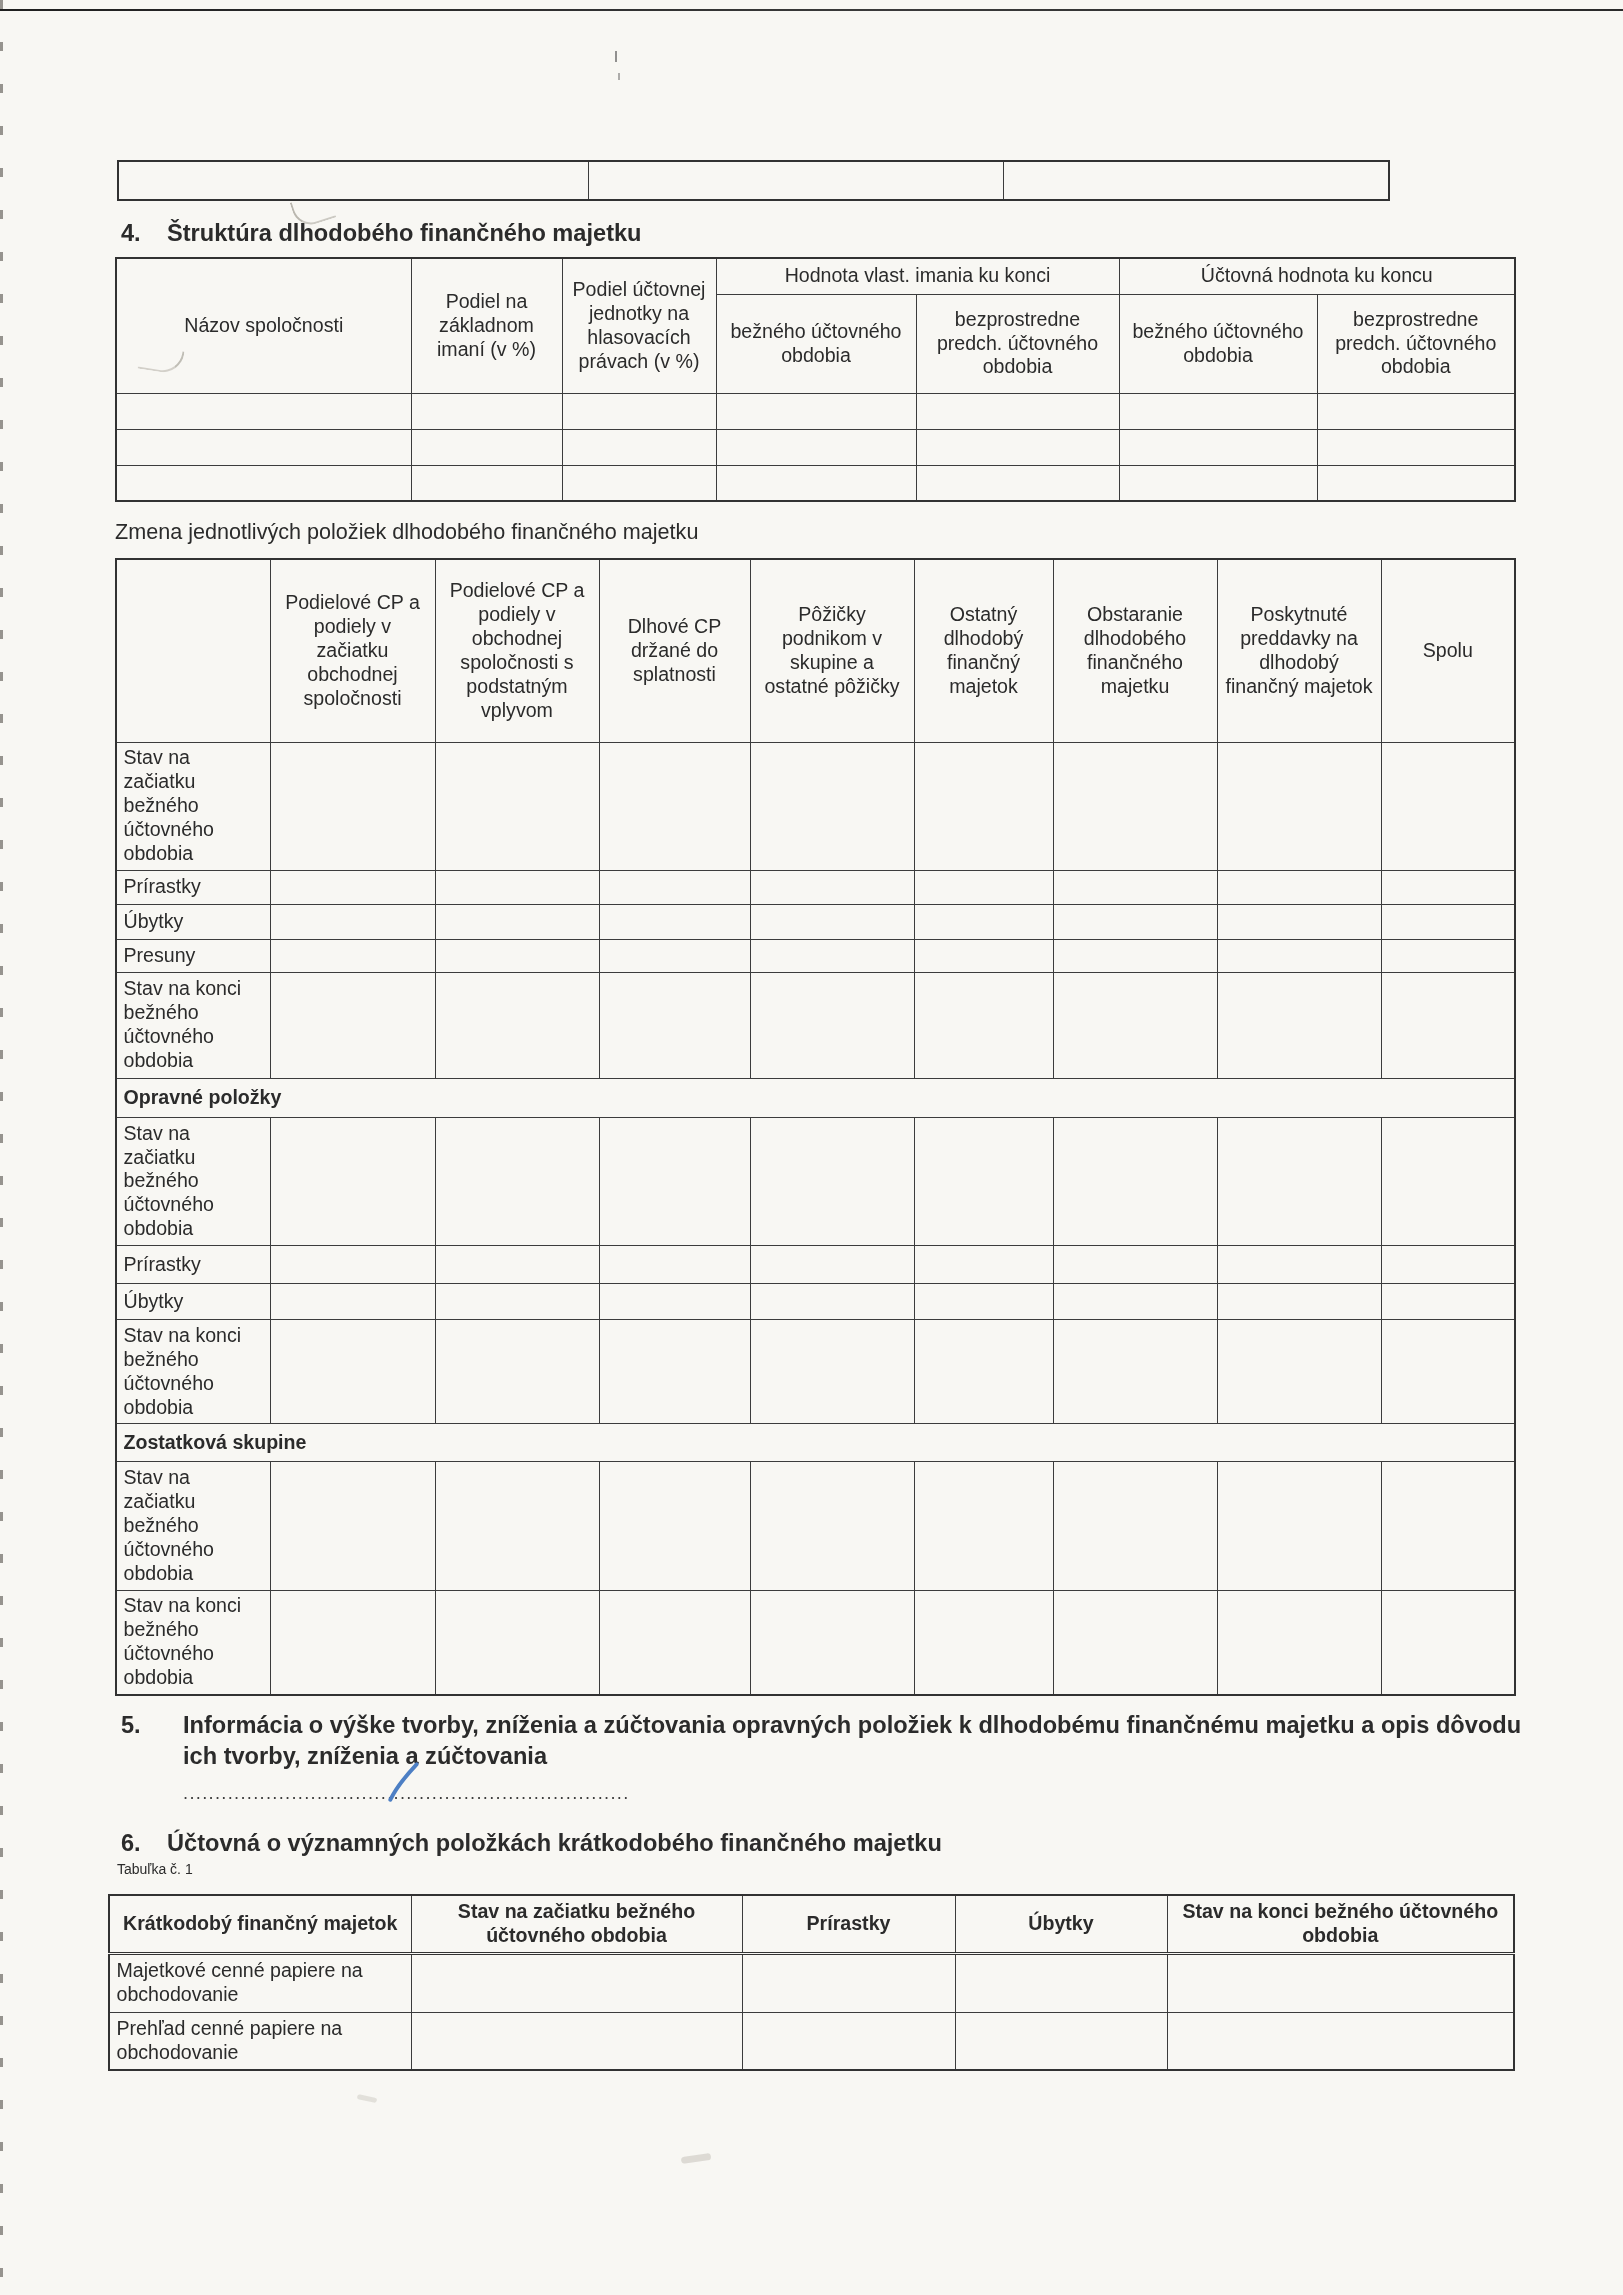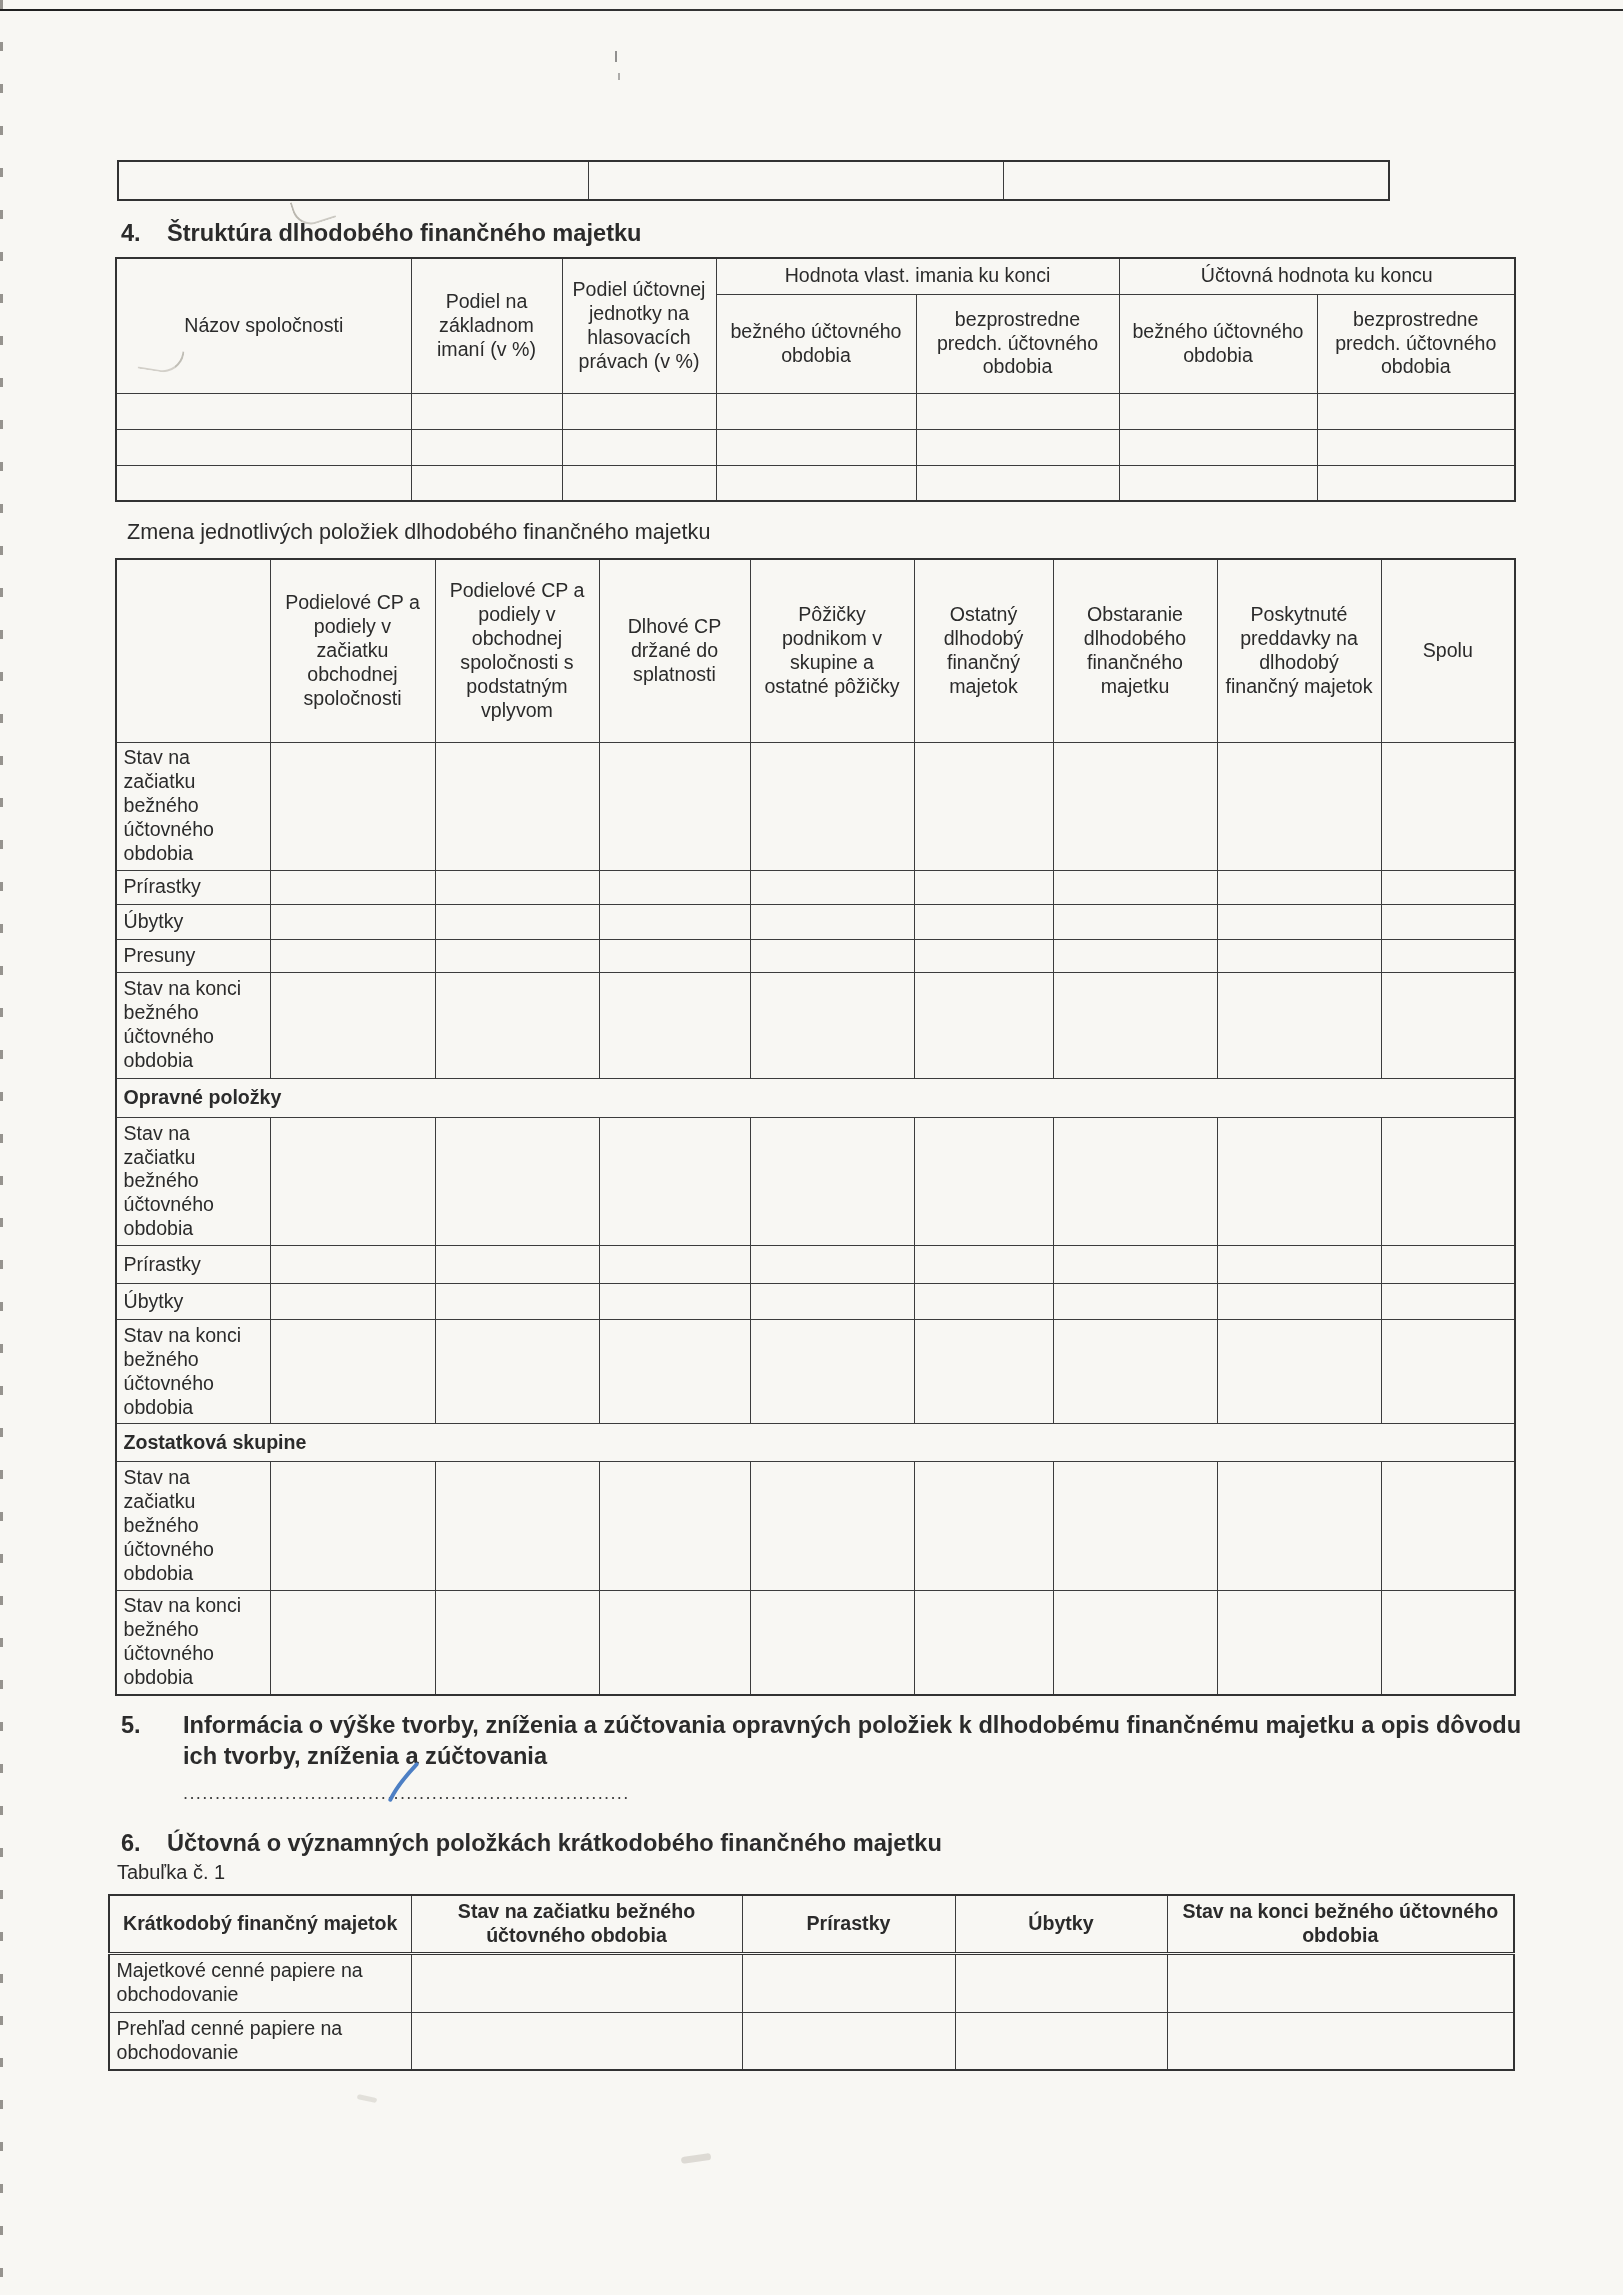--- a/index.html
+++ b/index.html
@@ -40,21 +40,21 @@
   td.sec { font-weight:bold; font-size:20px; padding:3.9px 3.9px 3.9px 9.2px; }
   td.bold { font-weight:bold; }
   tr.dbl td { border-bottom:3.3px double #333; }
 
   
   .heading { position:absolute; display:flex; font-weight:bold; font-size:23.6px; line-height:1.3; }
   .heading .hnum { flex:0 0 46px; }
   .heading.wide .hnum { flex:0 0 62px; }
   .heading .htitle { flex:1 1 auto; }
   .t2title { position:absolute; font-size:21.6px; }
-  .caption { position:absolute; font-size:20px; }
+  .caption { position:absolute; font-size:14px; }
   .dots { position:absolute; font-size:18.3px; letter-spacing:1.3px; color:#3d3d3d; white-space:nowrap; }
   svg.pen { position:absolute; }
 </style>
 </head>
 <body>
 
 <div class="page">
 
   <div class="scan-top"></div>
   <div class="scan-left"></div>
@@ -132,21 +132,21 @@
           <td></td>
           <td></td>
           <td></td>
           <td></td>
           <td></td>
           <td></td>
       </tr>
     </tbody>
   </table>
 
-  <div class="t2title" style="left:127px; top:519px;">Zmena jednotlivých položiek dlhodobého finančného majetku</div>
+  <div class="t2title" style="left:115px; top:519px;">Zmena jednotlivých položiek dlhodobého finančného majetku</div>
 
   <table class="tbl" style="left:115px; top:558px; width:1397px;">
     <colgroup>
       <col style="width:154px">
         <col style="width:165px">
         <col style="width:164px">
         <col style="width:151px">
       <col style="width:164px">
         <col style="width:139px">
         <col style="width:164px">

